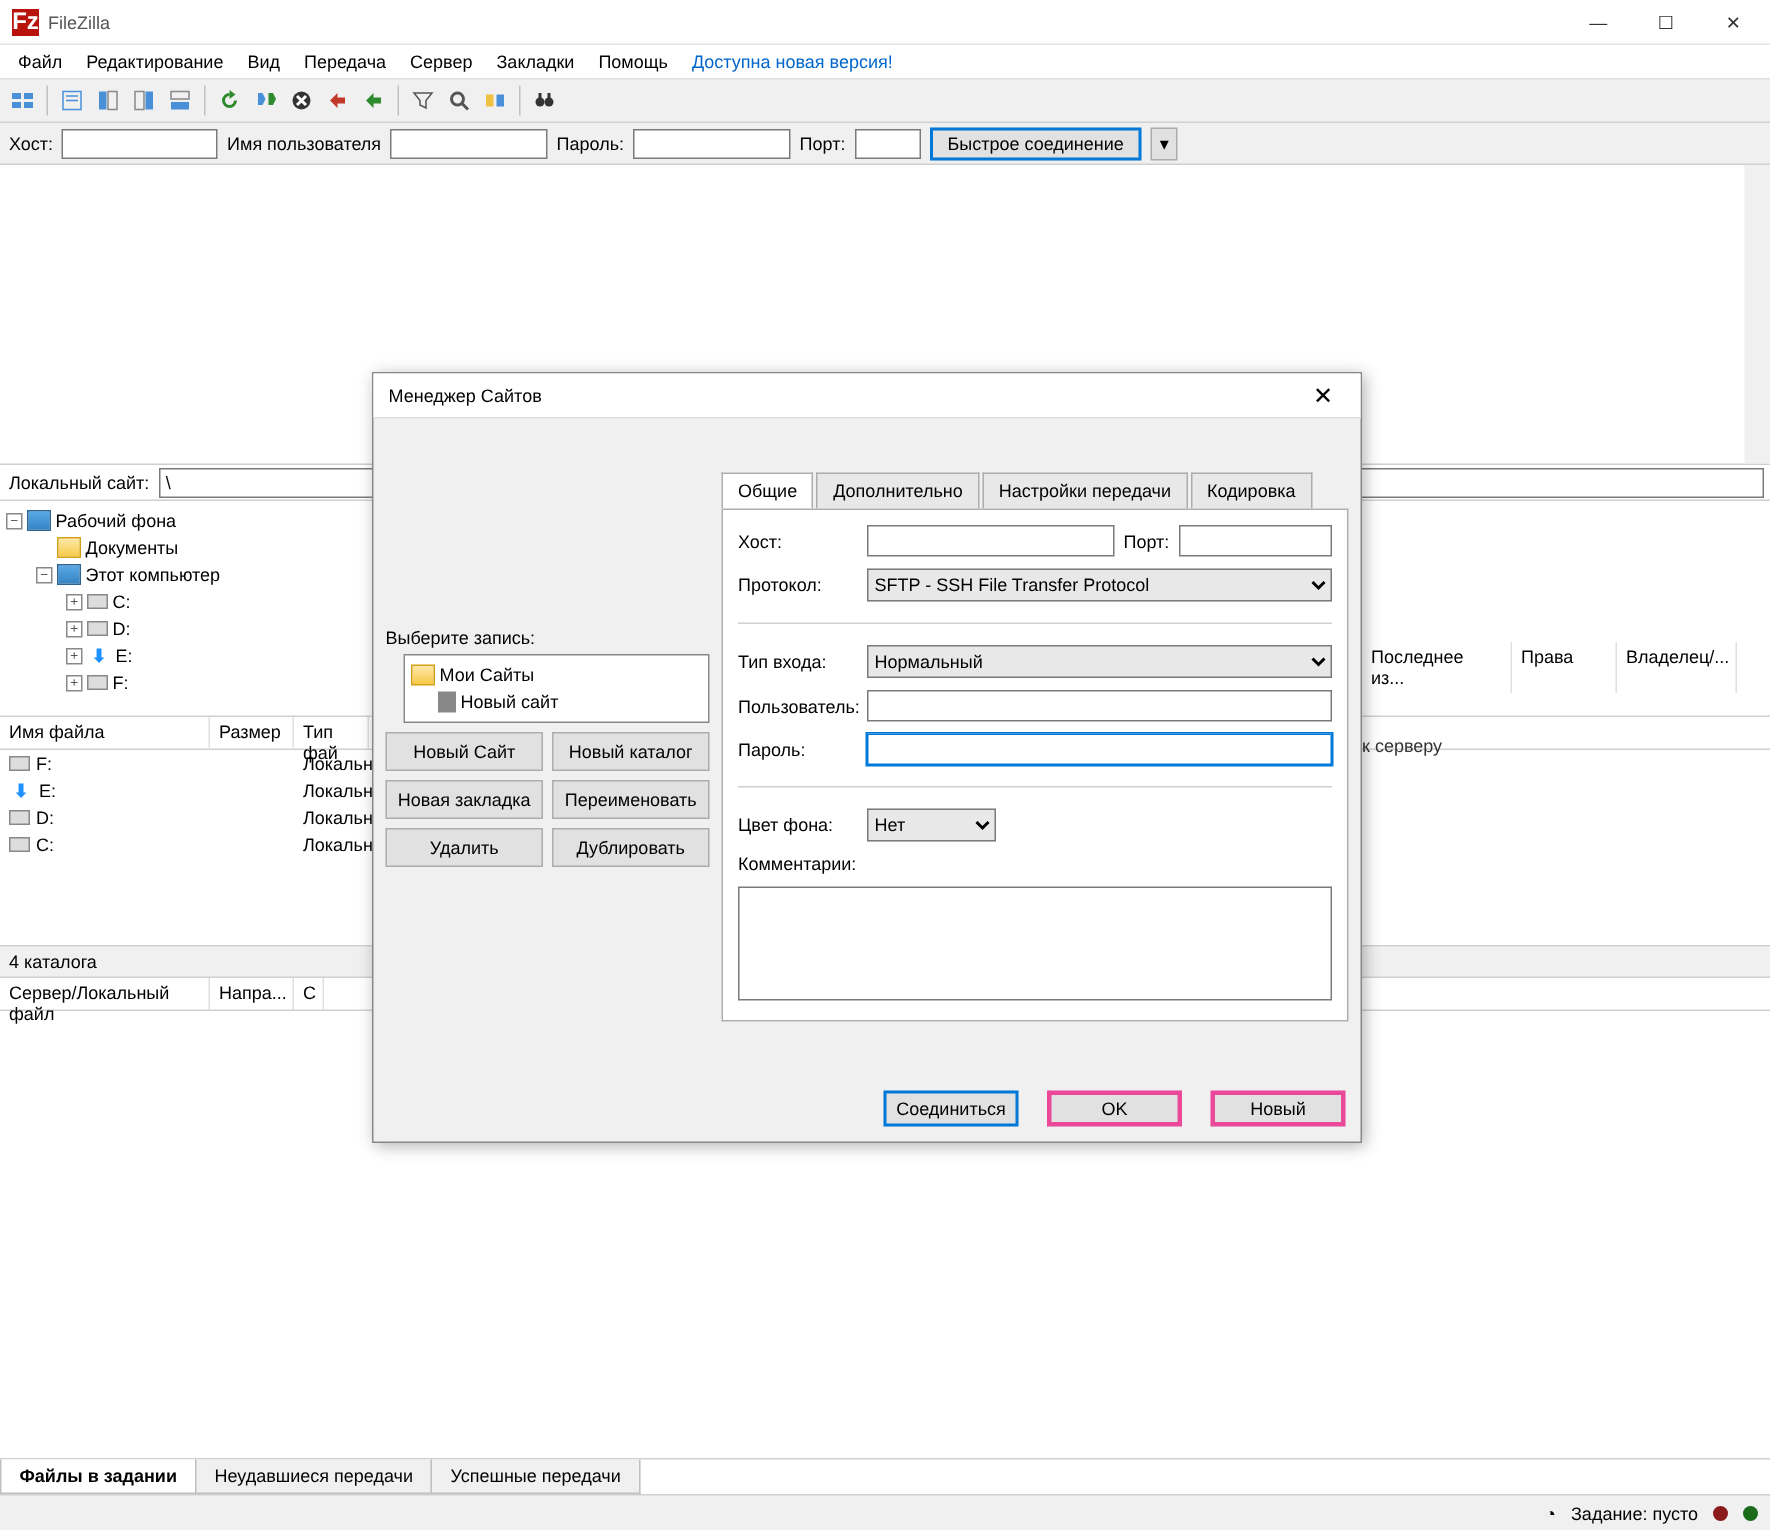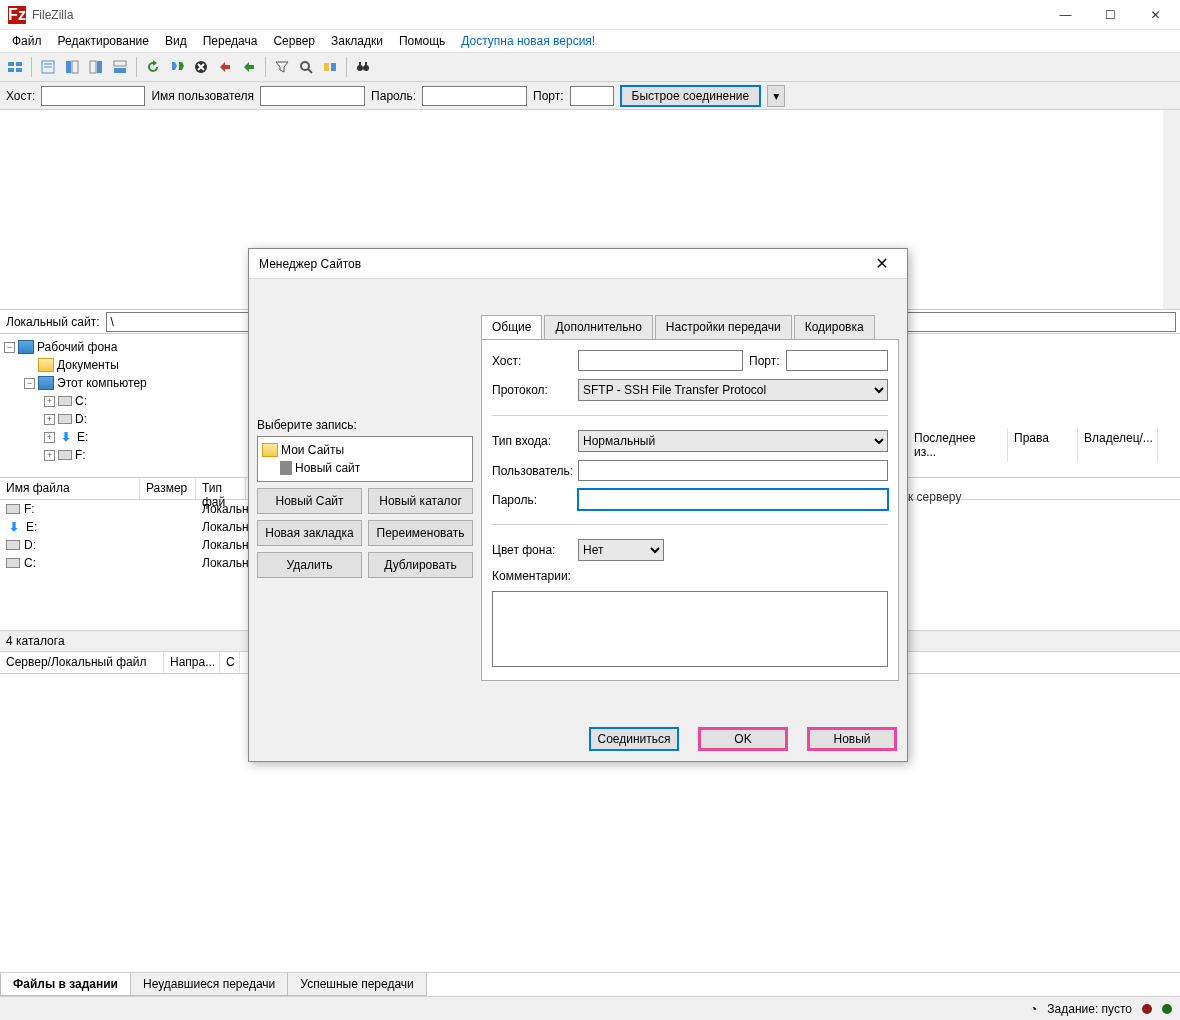--- a/index.html
+++ b/index.html
@@ -76,21 +76,21 @@
 .led { width: 10px; height: 10px; border-radius: 50%; }
 
 
 .dialog { position: absolute; left: 248px; top: 248px; width: 660px; height: 514px; background: #f0f0f0; border: 1px solid #888; box-shadow: 2px 2px 10px rgba(0,0,0,0.3); display: flex; flex-direction: column; }
 .dlg-title { height: 30px; background: #fff; display: flex; align-items: center; padding: 0 10px; border-bottom: 1px solid #ddd; }
 .dlg-title span { flex: 1; }
 .dlg-close { width: 30px; text-align: center; font-size: 16px; }
 .dlg-body { flex: 1; display: flex; padding: 8px; gap: 8px; align-items: center; }
 .dlg-left { width: 216px; display: flex; flex-direction: column; }
 .dlg-left .lbl { margin-bottom: 4px; }
-.dlg-tree { flex: 1; background: #fff; border: 1px solid #888; padding: 4px; }
+.dlg-tree { flex: 1; background: #fff; border: 1px solid #888; padding: 4px; margin-left: 12px; }
 .dlg-btns { display: grid; grid-template-columns: 1fr 1fr; gap: 6px; margin-top: 6px; }
 .dlg-btns button { height: 26px; background: #e1e1e1; border: 1px solid #adadad; }
 
 .dlg-right { flex: 1; display: flex; flex-direction: column; }
 .dlg-tabs { display: flex; height: 24px; }
 .dlg-tabs .t { padding: 4px 10px; border: 1px solid #adadad; border-bottom: none; background: #e8e8e8; margin-right: 2px; }
 .dlg-tabs .t.active { background: #fff; }
 .dlg-panel { flex: 1; background: #fff; border: 1px solid #adadad; padding: 10px; display: flex; flex-direction: column; gap: 8px; }
 .frow { display: flex; align-items: center; gap: 6px; }
 .frow label { width: 80px; }
@@ -324,21 +324,21 @@
         <span>C:</span>
       </span>
       <span class="cell" style="width:56px"></span>
       <span class="cell">Локальн</span>
     </div>
 </div>
 
 <div class="liststatus">4 каталога</div>
 
 <div class="queuehdr">
-  <div class="col" style="width:164px">Сервер/Локальный файл</div>
+  <div class="col" style="width:140px">Сервер/Локальный файл</div>
   <div class="col" style="width:56px">Напра...</div>
   <div class="col" style="width:20px">С</div>
 </div>
 
 <div class="remote-cols">
   <div class="col" style="width:100px">Последнее из...</div>
   <div class="col" style="width:70px">Права</div>
   <div class="col" style="width:80px">Владелец/...</div>
 </div>
 <div class="remote-msg">к серверу</div>

